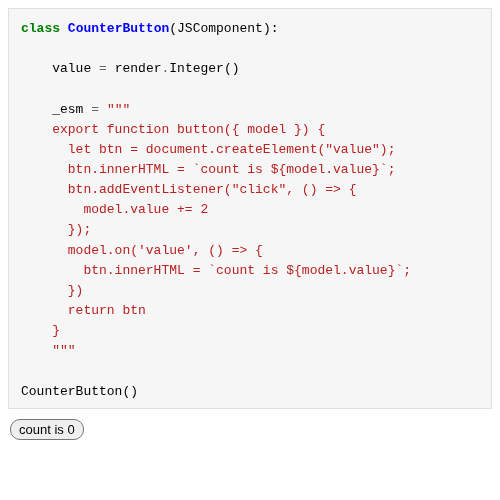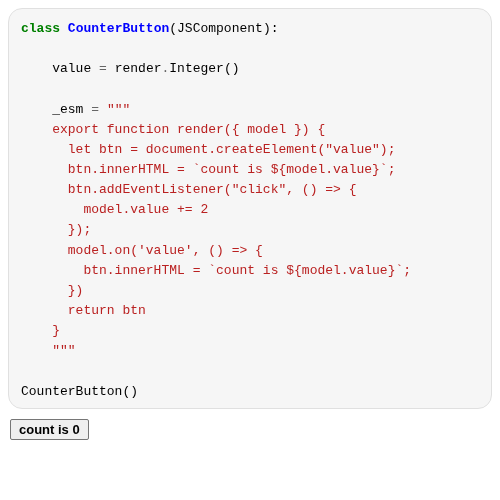--- a/index.html
+++ b/index.html
@@ -1,15 +1,15 @@
 <!DOCTYPE html>
 <html><head>
 <meta charset="utf-8">
 <style>
-  * { margin: 0; padding: 0; box-sizing: border-box; border-radius: 14px; }
+  * { margin: 0; padding: 0; box-sizing: border-box; }
   body {
     background: #fff;
     padding: 8px;
     font-family: "SFMono-Regular", Consolas, "Liberation Mono", Menlo, monospace;
     font-size: 13px;
     line-height: 1.55;
     color: #000;
   }
   .code-cell {
     background: #f6f6f6;
@@ -24,37 +24,36 @@
   .base { color: #000; }                      
   .attr { color: #000; }
   .str  { color: #ba2121; }                      
   .op   { color: #666666; }
   .counter-btn {
     font-family: Arial, sans-serif;
     font-size: 13px;
     background: #efefef;
     border: 1px solid #767676;
     padding: 2px 8px;
-    border-radius: 2px;
+    border-radius: 10px;
     cursor: pointer;
     margin-left: 2px;
-    font-weight: bold;
   }
 </style>
 </head>
 <body>
 
 
 
 <div class="code-cell"><span class="kw">class</span> <span class="cls">CounterButton</span>(<span class="base">JSComponent</span>):
 
     <span class="attr">value</span> <span class="op">=</span> <span>render</span><span class="op">.</span><span>Integer</span>()
 
     <span class="attr">_esm</span> <span class="op">=</span> <span class="str">"""</span>
-<span class="str">    export function render({ model }) {</span>
+<span class="str">    export function button({ model }) {</span>
 <span class="str">      let btn = document.createElement("value");</span>
 <span class="str">      btn.innerHTML = `count is ${model.value}`;</span>
 <span class="str">      btn.addEventListener("click", () =&gt; {</span>
 <span class="str">        model.value += 2</span>
 <span class="str">      });</span>
 <span class="str">      model.on('value', () =&gt; {</span>
 <span class="str">        btn.innerHTML = `count is ${model.value}`;</span>
 <span class="str">      })</span>
 <span class="str">      return btn</span>
 <span class="str">    }</span>

